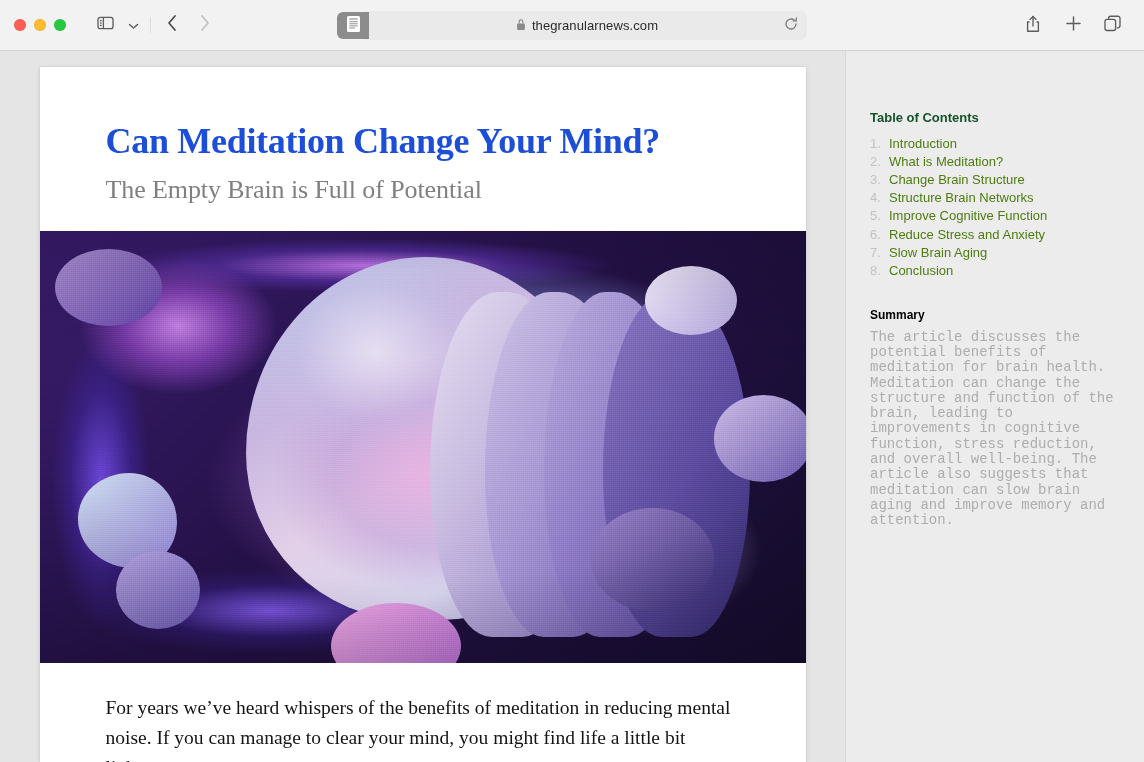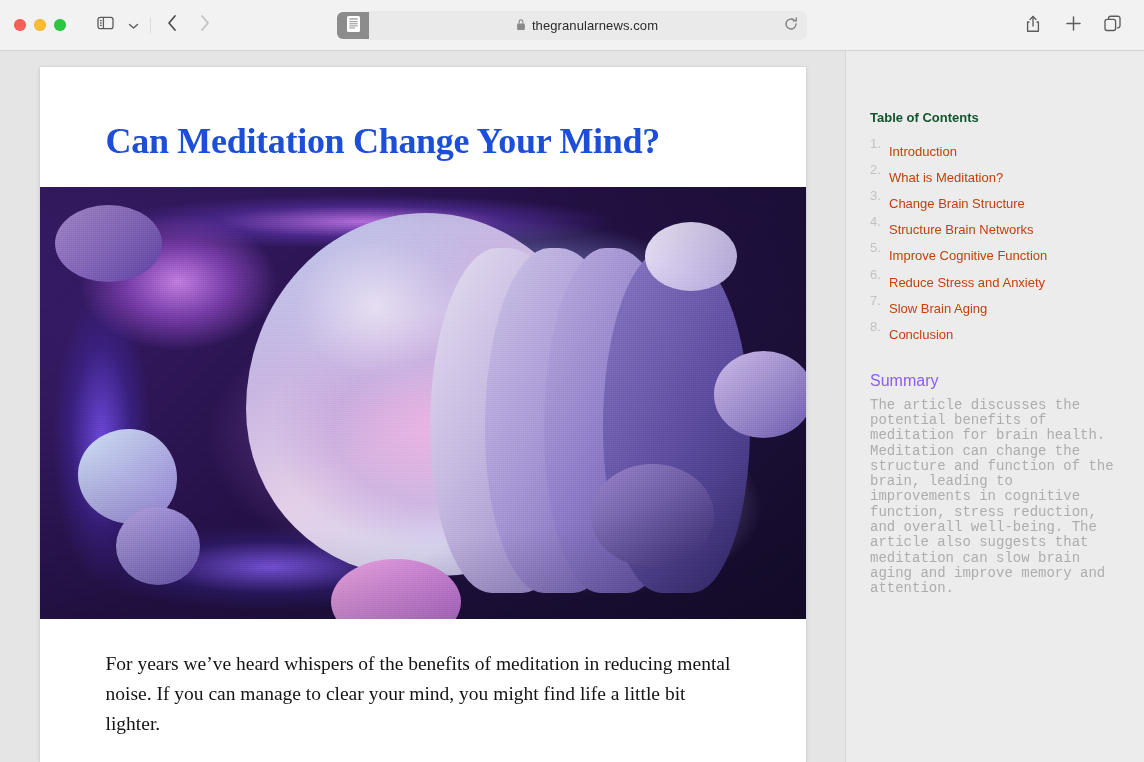--- a/index.html
+++ b/index.html
@@ -191,23 +191,23 @@
   .sb-section-title {
     font-size: 13px; font-weight: 700; color: #14532d;
     margin-top: 33px; margin-bottom: 9px;
   }
   ol.toc { list-style: none; }
   ol.toc li {
     font-size: 13px; color: #adadad; line-height: 15.2px;
     padding: 1.5px 0; display: flex; gap: 5px;
   }
   ol.toc .num { color: #c2c2c2; min-width: 14px; }
-  ol.toc .lbl { color: #c2410c; margin-top: 8px; }
+  ol.toc .lbl { color: #4d7c0f; }
   .summary-title {
-    font-size: 16px; font-weight: 400; color: #8b5cf6;
+    font-size: 12px; font-weight: 700; color: #000000;
     margin-top: 28px; margin-bottom: 8px;
   }
   .summary-text { font-size: 14px; line-height: 15.3px; color: #adadad; font-family: Liberation Mono, monospace; }
 </style>
 </head>
 <body>
 
 <div class="window">
 
   <div class="toolbar">
@@ -319,20 +319,21 @@
     </div>
   </div>
 
   <div class="content">
 
     <div class="page-area">
       <div class="article-card">
 
         <div class="article-head">
           <h1 class="title">Can Meditation Change Your Mind?</h1>
+          <div class="subtitle">The Empty Brain is Full of Potential</div>
         </div>
 
         <div class="hero">
           <div class="lay g1"></div>
           <div class="lay g2"></div>
           <div class="head-main"></div>
           <div class="faces">
             <div class="face f1"></div>
             <div class="face f2"></div>
             <div class="face f3"></div>

